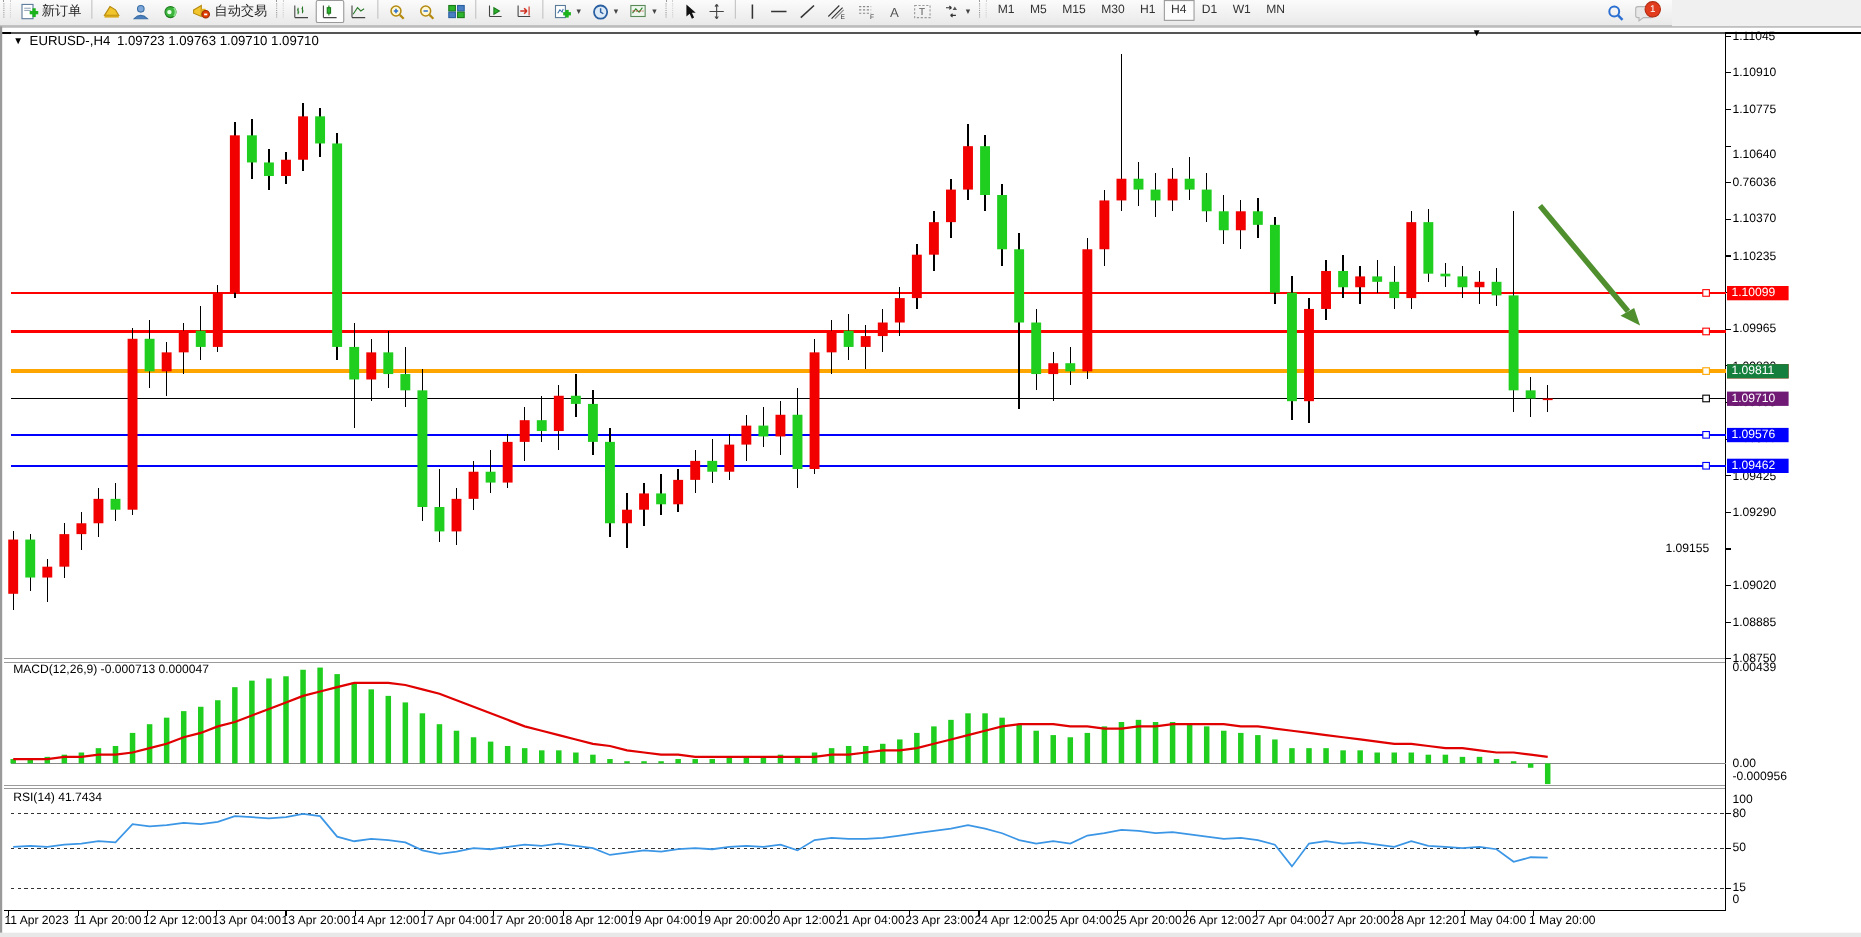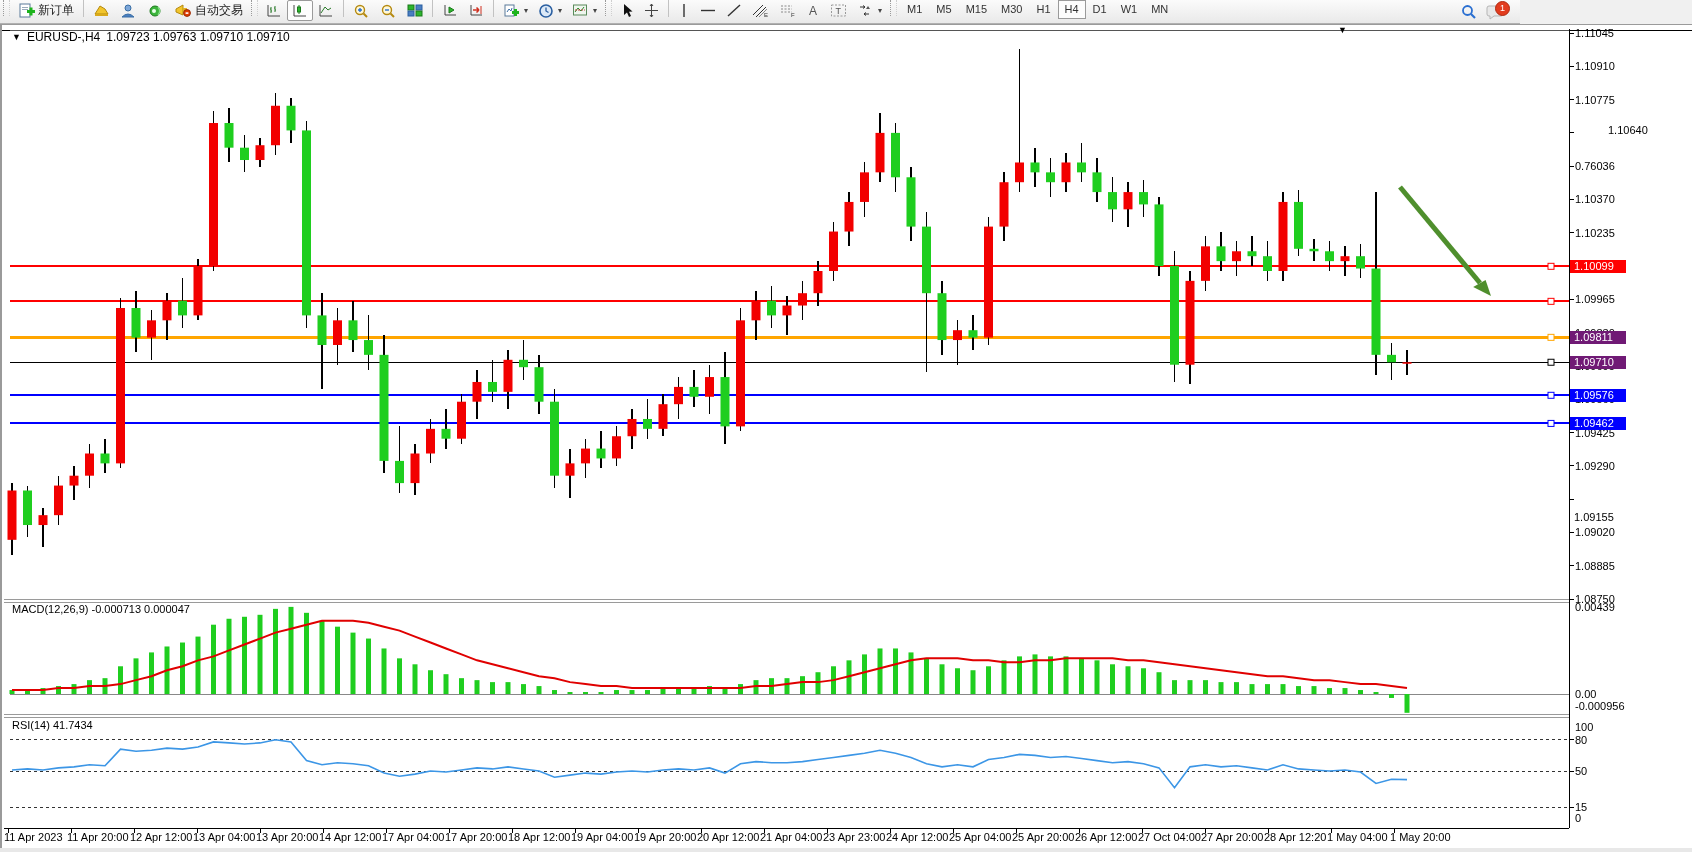--- a/index.html
+++ b/index.html
@@ -618,38 +618,38 @@
 
   <div id="shiftmark">▼</div>
 
   <div class="paneinfo" style="left:10px;top:578px;">MACD(12,26,9) -0.000713 0.000047</div>
   <div class="paneinfo" style="left:10px;top:694px;">RSI(14) 41.7434</div>
 
   <div id="pricelabels">
       <div class="lbl" style="left:1573px;top:2px;">1.11045</div>
       <div class="lbl" style="left:1573px;top:35.29504999999907px;">1.10910</div>
       <div class="lbl" style="left:1573px;top:68.59009999999815px;">1.10775</div>
-      <div class="lbl" style="left:1573px;top:99px;margin-left:33px;">1.10640</div>
+      <div class="lbl" style="left:1573px;top:110px;">1.10640</div>
       <div class="lbl" style="left:1573px;top:135.1801999999963px;">0.76036</div>
       <div class="lbl" style="left:1573px;top:168.47525000000084px;text-align:right;">1.10370</div>
       <div class="lbl" style="left:1573px;top:201.7702999999999px;">1.10235</div>
       <div class="lbl" style="left:1573px;top:235.06534999999894px;">1.10100</div>
       <div class="lbl" style="left:1573px;top:268.36039999999804px;">1.09965</div>
       <div class="lbl" style="left:1573px;top:301.65544999999713px;">1.09830</div>
       <div class="lbl" style="left:1573px;top:334.95049999999617px;">1.09695</div>
       <div class="lbl" style="left:1573px;top:368.2455500000007px;">1.09560</div>
       <div class="lbl" style="left:1573px;top:401.5405999999998px;">1.09425</div>
       <div class="lbl" style="left:1573px;top:434.83564999999885px;">1.09290</div>
-      <div class="lbl" style="left:1572px;top:468.13069999999794px;margin-top:18px;">1.09155</div>
+      <div class="lbl" style="left:1512px;top:468.13069999999794px;">1.09155</div>
       <div class="lbl" style="left:1573px;top:501.42574999999704px;">1.09020</div>
       <div class="lbl" style="left:1573px;top:534.7207999999961px;">1.08885</div>
       <div class="lbl" style="left:1573px;top:568.0158500000007px;">1.08750</div>
       <div class="badge" style="top:234.8119800000006px;background:#FF0000;">1.10099</div>
       <div class="badge" style="top:269.83344px;background:#FF0000;margin-top:36px;">1.09957</div>
-      <div class="badge" style="top:305.8414200000004px;background:#701a75;">1.09811</div>
+      <div class="badge" style="top:305.8414200000004px;background:#15803d;">1.09811</div>
       <div class="badge" style="top:330.75104999999934px;background:#701a75;">1.09710</div>
       <div class="badge" style="top:363.7994699999968px;background:#0000FF;">1.09576</div>
       <div class="badge" style="top:391.91529000000025px;background:#0000FF;">1.09462</div>
       <div class="lbl" style="left:1573px;top:576px;">0.00439</div>
       <div class="lbl" style="left:1573px;top:663px;">0.00</div>
       <div class="lbl" style="left:1573px;top:675px;">-0.000956</div>
       <div class="lbl" style="left:1573px;top:696px;">100</div>
       <div class="lbl" style="left:1573px;top:708.8px;">80</div>
       <div class="lbl" style="left:1573px;top:740px;">50</div>
       <div class="lbl" style="left:1573px;top:776.4px;">15</div>
@@ -667,21 +667,21 @@
       <div class="lbl" style="left:506px;top:806px;">18 Apr 12:00</div>
       <div class="lbl" style="left:569px;top:806px;">19 Apr 04:00</div>
       <div class="lbl" style="left:632px;top:806px;">19 Apr 20:00</div>
       <div class="lbl" style="left:695px;top:806px;">20 Apr 12:00</div>
       <div class="lbl" style="left:758px;top:806px;">21 Apr 04:00</div>
       <div class="lbl" style="left:821px;top:806px;text-align:center;">23 Apr 23:00</div>
       <div class="lbl" style="left:884px;top:806px;">24 Apr 12:00</div>
       <div class="lbl" style="left:947px;top:806px;">25 Apr 04:00</div>
       <div class="lbl" style="left:1010px;top:806px;">25 Apr 20:00</div>
       <div class="lbl" style="left:1073px;top:806px;">26 Apr 12:00</div>
-      <div class="lbl" style="left:1136px;top:806px;">27 Oct 04:00</div>
+      <div class="lbl" style="left:1136px;top:806px;">27 Apr 04:00</div>
       <div class="lbl" style="left:1199px;top:806px;">27 Apr 20:00</div>
       <div class="lbl" style="left:1262px;top:806px;">28 Apr 12:20</div>
       <div class="lbl" style="left:1325px;top:806px;">1 May 04:00</div>
       <div class="lbl" style="left:1388px;top:806px;">1 May 20:00</div>
     </div>
 </div>
 
 <div id="botbar"></div>
 
 </body></html>

